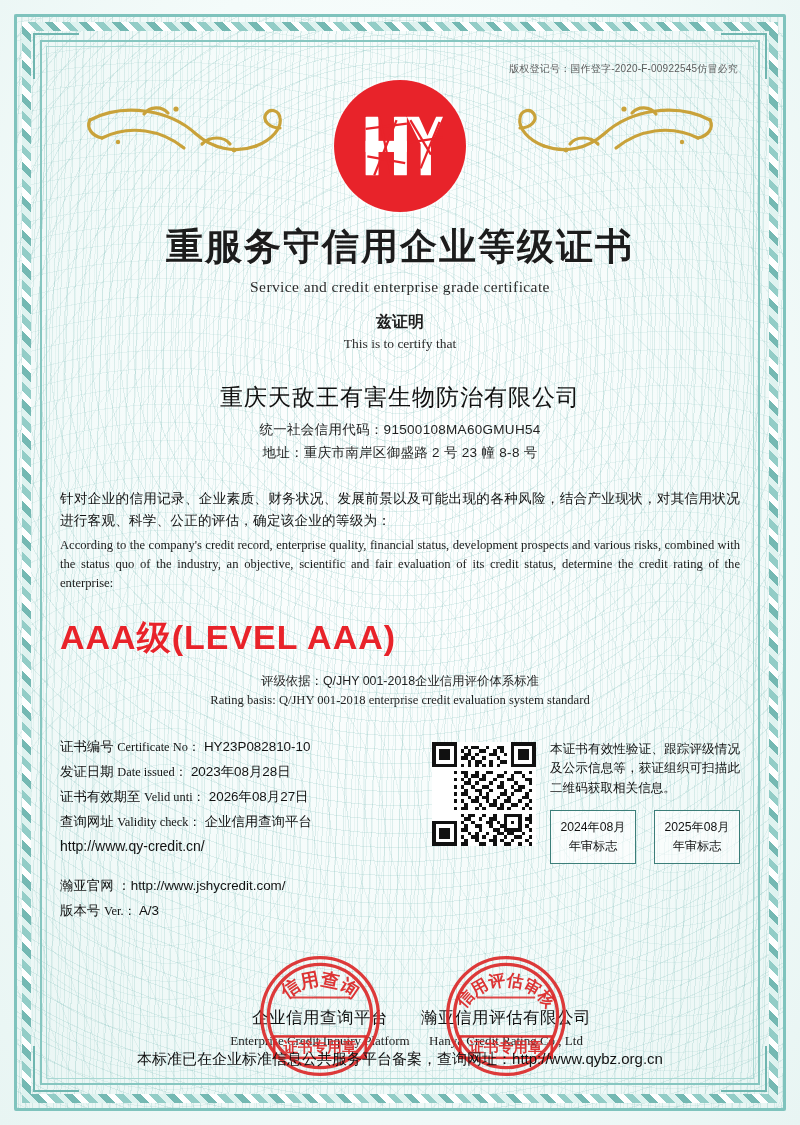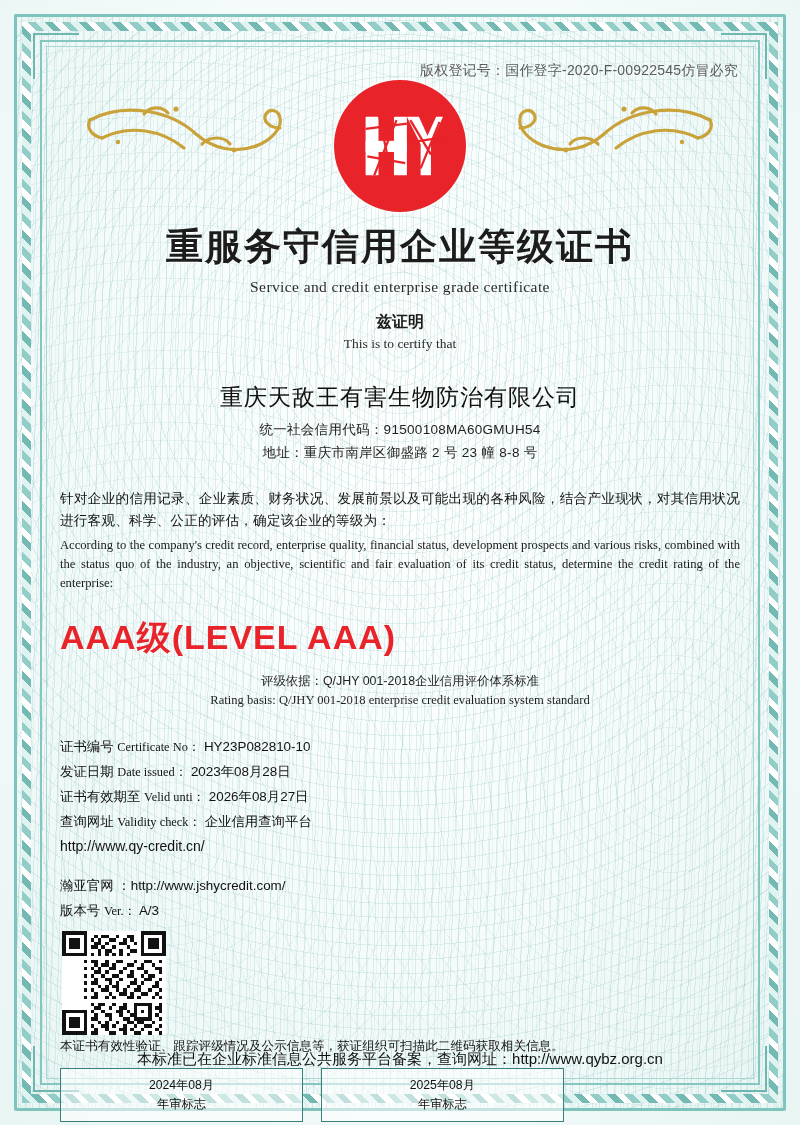--- a/index.html
+++ b/index.html
@@ -67,21 +67,21 @@
   .corner.br { right:33px; bottom:33px; border-left:none; border-top:none; }
 
   
   .content {
     position:absolute; left:0; top:0; right:0; bottom:0;
     padding: 56px 60px 52px 60px;
   }
 
   .copyright-note {
     position:absolute; right:62px; top:62px;
-    font-size:14px; color:#5b5b5b; letter-spacing:.2px;
+    font-size:10px; color:#5b5b5b; letter-spacing:.2px;
     white-space:nowrap;
   }
 
   
   .emblem-row {
     position:relative; height:132px; margin-top:18px;
   }
   .flourish {
     position:absolute; top:26px; width:230px; height:70px;
   }
@@ -139,21 +139,21 @@
     text-align:left; margin-top:22px;
     font-size:34px; font-weight:bold; color:#e8232a;
     letter-spacing:1px;
     text-shadow:0 1px 0 rgba(255,255,255,.6);
   }
   .basis-cn { text-align:center; font-size:12.4px; color:#1f1f1f; margin-top:12px; }
   .basis-en { text-align:center; font-size:12.6px; color:#1f1f1f; margin-top:3px; font-family:"Liberation Serif", serif;}
 
   
   .details {
-    display:flex; margin-top:30px; align-items:flex-start;flex-direction:column;
+    display:flex; margin-top:30px; align-items:flex-start;
   }
   .details-left { width:370px; }
   .d-row { font-size:13.4px; color:#121212; margin-bottom:7px; white-space:nowrap; }
   .d-row .lbl-cn { }
   .d-row .lbl-en { font-family:"Liberation Serif", serif; font-size:12.4px; }
   .d-row .val { }
   .url-row { font-size:14px; color:#121212; margin-bottom:23px; }
 
   .qr {
     width:104px; height:104px; margin:4px 14px 0 2px;

